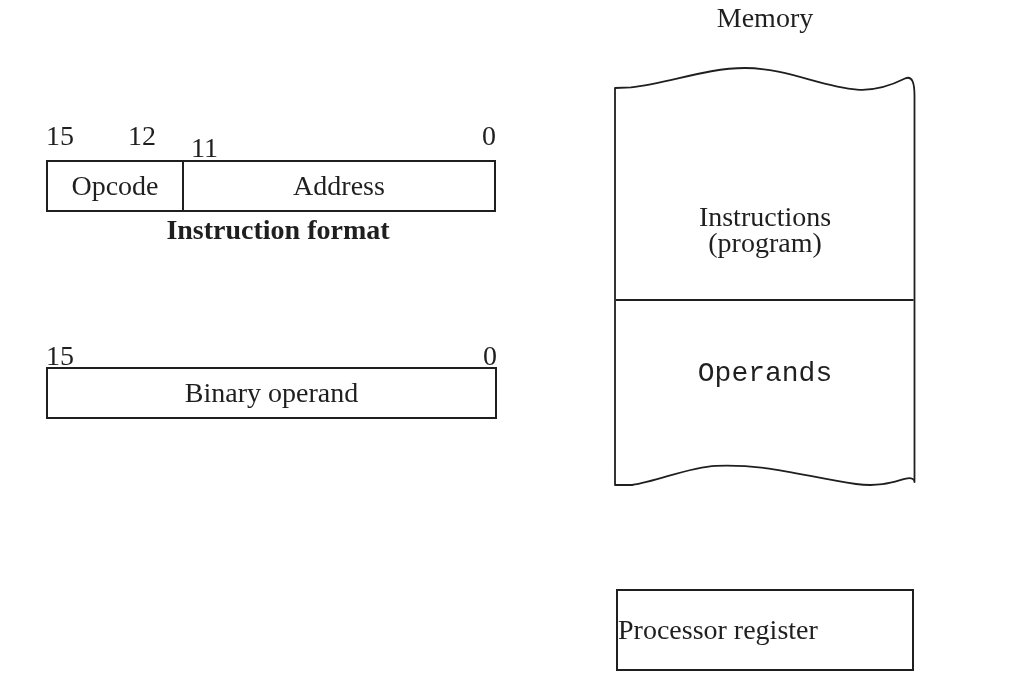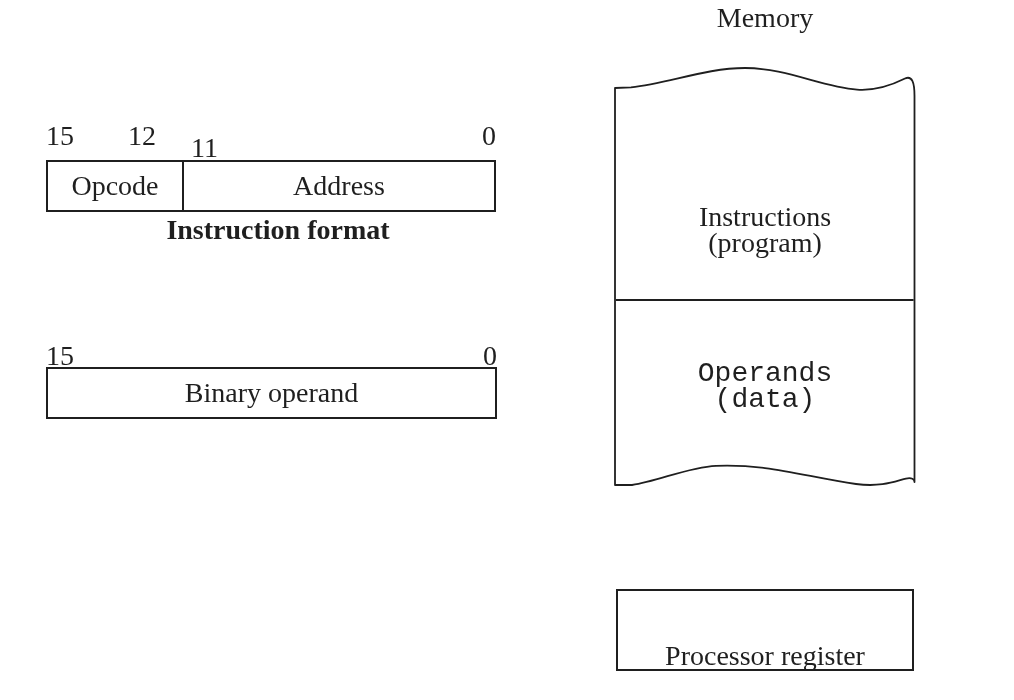--- a/index.html
+++ b/index.html
@@ -54,22 +54,22 @@
     width: 1014px;
     height: 700px;
     pointer-events: none;
   }
 
   
   .register-box {
     box-sizing: border-box;
     border: 2px solid var(--ink, #1f1f1f);
     display: flex;
-    flex-direction: row;
-    align-items: flex-end;
+    flex-direction: column;
+    align-items: flex-start;
     justify-content: center;
   }
 
   .stack-line { display: block; }
 </style>
 </head>
 <body>
 
 <div class="page">
 
@@ -117,20 +117,19 @@
     <line x1="615.9" y1="300" x2="913.6" y2="300" stroke="currentColor" stroke-width="2"></line>
   </svg>
 
   <div class="abs center" style="left:615px; top:160px; width:300px;margin-top:44px;">
     <span class="txt stack-line">Instructions</span>
     <span class="txt stack-line">(program)</span>
   </div>
 
   <div class="abs center" style="left:615px; top:361px; width:300px;font-family:Liberation Mono, monospace;">
     <span class="txt stack-line">Operands</span>
-    <span class="txt stack-line">(data)</span>
   </div>
 
   <div class="abs register-box" style="left:616px; top:589px; width:298px; height:82px;">
     <span class="txt stack-line center">Processor register</span>
   </div>
 
 </div>
 
 </body></html>

